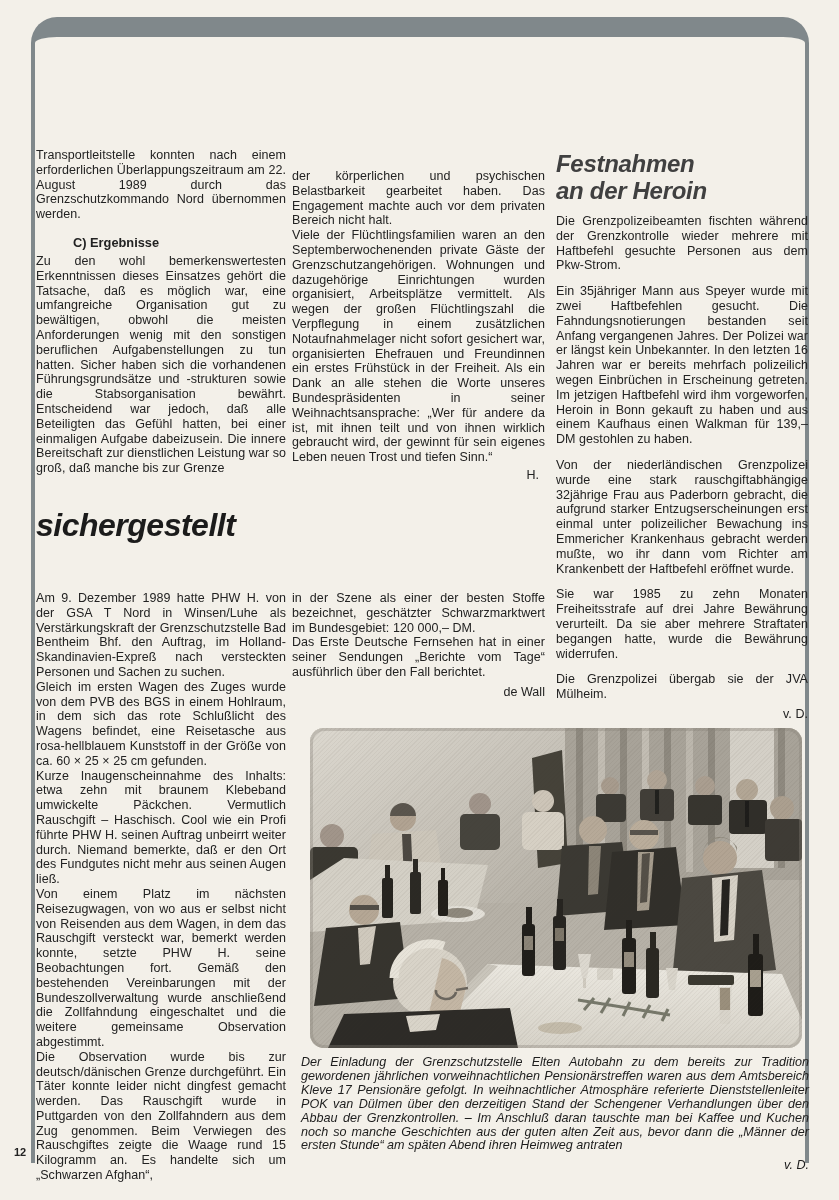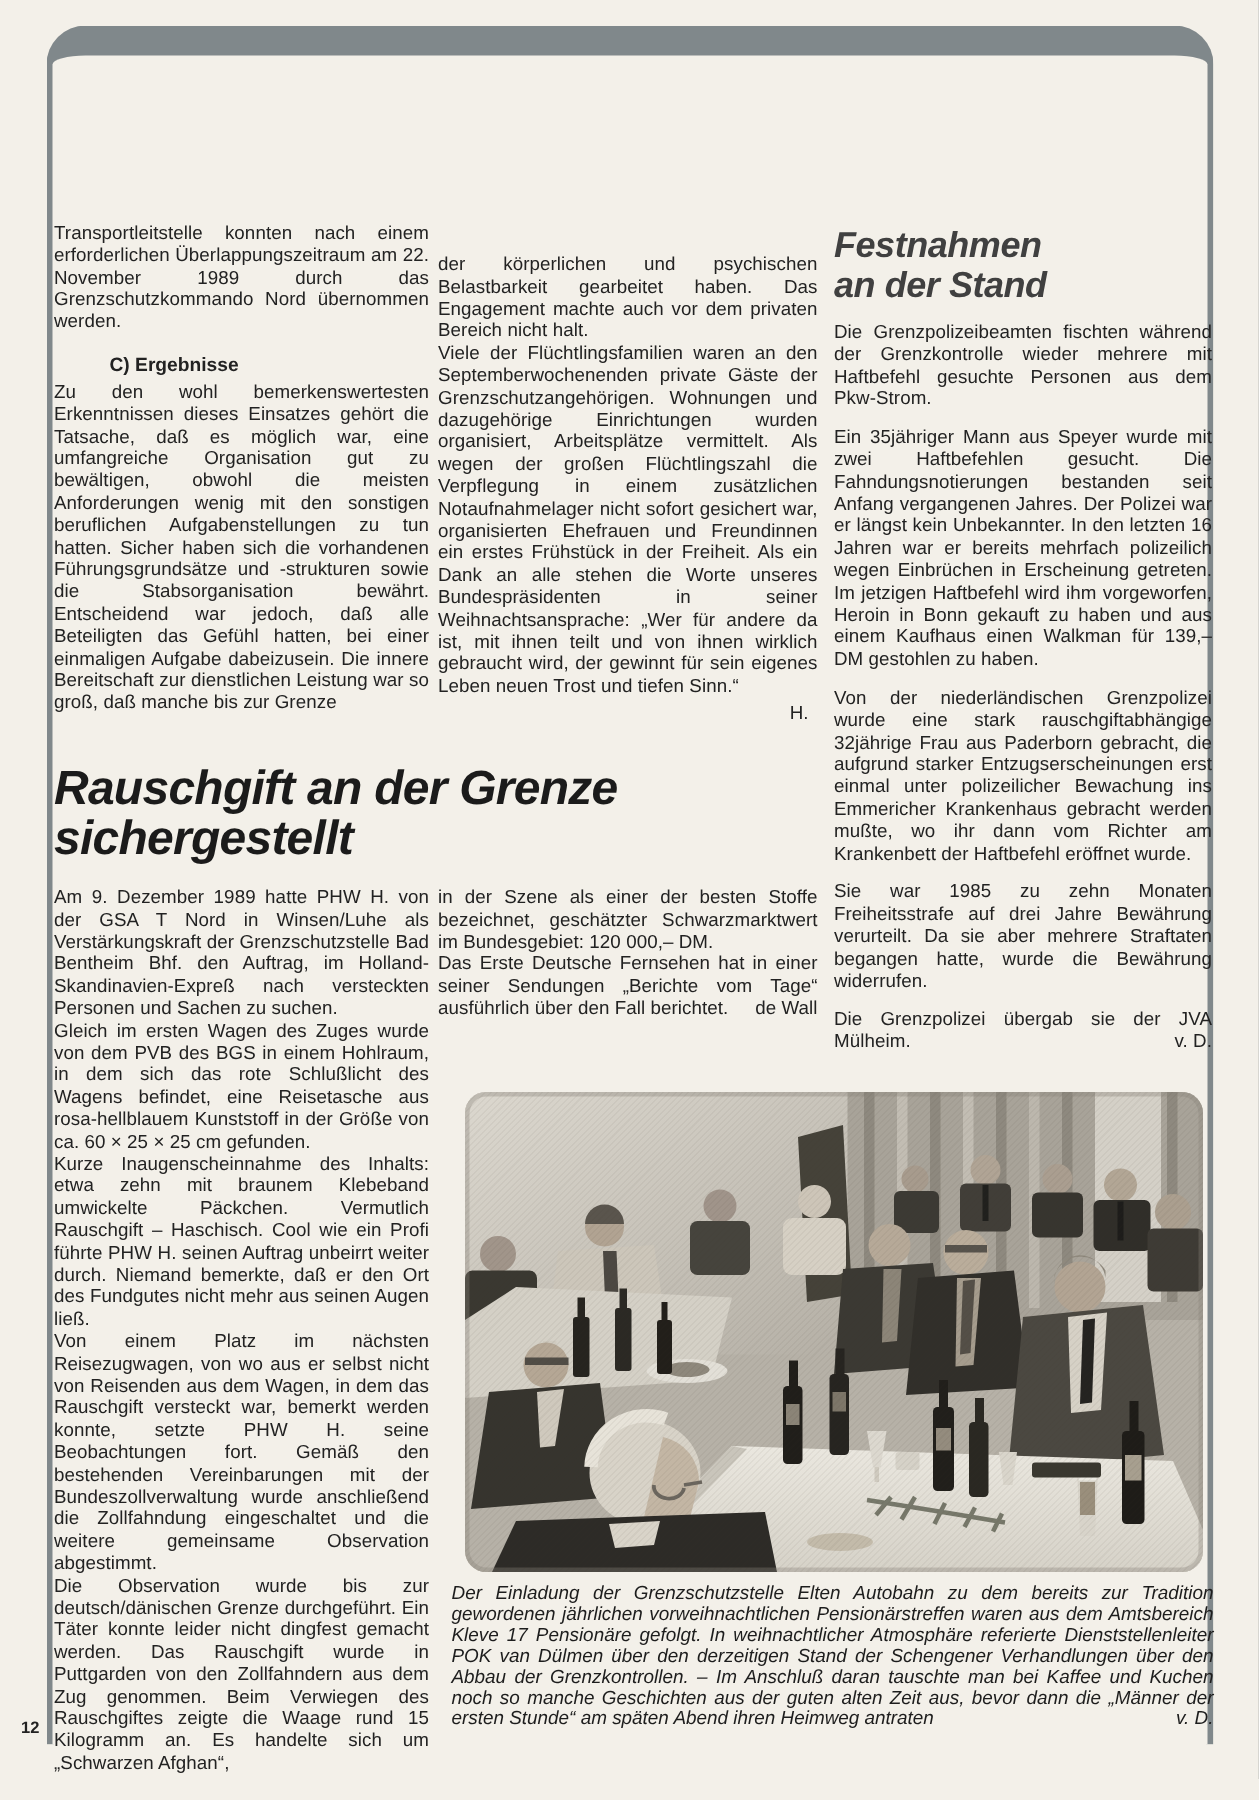--- a/index.html
+++ b/index.html
@@ -20,21 +20,21 @@
   .col{position:absolute;width:250px;}
   .pos-c1-top{left:36px;top:148px;}
   .pos-c2-top{left:292px;top:148px;width:253px;margin-top:21px;}
   .pos-c3{left:556px;top:150px;width:252px;}
   .pos-c1-art{left:36px;top:591px;}
   .pos-c2-art{left:292px;top:591px;width:253px;}
   .body{margin:0;font-size:12.5px;line-height:14.8px;text-align:justify;letter-spacing:0.05px;}
   .sp{margin-top:11px;}
   .subhead{margin:13px 0 4px;font-size:12.8px;font-weight:bold;padding-left:37px;}
   .sig-line{margin:3px 0 0;font-size:12.5px;text-align:right;padding-right:6px;}
-  .sig-float{float:right;padding-left:10px;}
+  .sig-float{float:right;padding-left:10px;margin-top:20px;}
   .sec-title{margin:0 0 10px;font-size:24px;line-height:27px;font-weight:bold;font-style:italic;letter-spacing:-0.3px;color:#404040;}
   .sec-title .tl,.main-title .tl{display:block;}
   .main-title{
     position:absolute;left:36px;top:509px;margin:0;
     font-size:32px;line-height:33px;font-weight:bold;font-style:italic;
     letter-spacing:-0.5px;color:#1b1b1b;
   }
   .photo{
     position:absolute;left:310px;top:728px;width:492px;height:320px;margin:0;
     border-radius:14px;overflow:hidden;background:#b6b1a7;
@@ -50,45 +50,44 @@
   }
   .page-num{position:absolute;left:14px;top:1146px;font-size:11px;font-weight:bold;}
 </style>
 </head>
 <body>
 
 <div id="page">
   <div class="frame"></div>
 
   <div class="col pos-c1-top">
-    <p class="body">Transportleitstelle konnten nach einem erforderlichen Überlappungszeitraum am 22. November 1989 durch das Grenzschutzkommando Nord übernommen werden.</p>
+    <p class="body">Transportleitstelle konnten nach einem erforderlichen Überlappungszeitraum am 22. August 1989 durch das Grenzschutzkommando Nord übernommen werden.</p>
     <h3 class="subhead">C) Ergebnisse</h3>
     <p class="body">Zu den wohl bemerkenswertesten Erkenntnissen dieses Einsatzes gehört die Tatsache, daß es möglich war, eine umfangreiche Organisation gut zu bewältigen, obwohl die meisten Anforderungen wenig mit den sonstigen beruflichen Aufgabenstellungen zu tun hatten. Sicher haben sich die vorhandenen Führungsgrundsätze und -strukturen sowie die Stabsorganisation bewährt. Entscheidend war jedoch, daß alle Beteiligten das Gefühl hatten, bei einer einmaligen Aufgabe dabeizusein. Die innere Bereitschaft zur dienstlichen Leistung war so groß, daß manche bis zur Grenze</p>
   </div>
 
   <div class="col pos-c2-top">
     <p class="body">der körperlichen und psychischen Belastbarkeit gearbeitet haben. Das Engagement machte auch vor dem privaten Bereich nicht halt.</p>
     <p class="body">Viele der Flüchtlingsfamilien waren an den Septemberwochenenden private Gäste der Grenzschutzangehörigen. Wohnungen und dazugehörige Einrichtungen wurden organisiert, Arbeitsplätze vermittelt. Als wegen der großen Flüchtlingszahl die Verpflegung in einem zusätzlichen Notaufnahmelager nicht sofort gesichert war, organisierten Ehefrauen und Freundinnen ein erstes Frühstück in der Freiheit. Als ein Dank an alle stehen die Worte unseres Bundespräsidenten in seiner Weihnachtsansprache: „Wer für andere da ist, mit ihnen teilt und von ihnen wirklich gebraucht wird, der gewinnt für sein eigenes Leben neuen Trost und tiefen Sinn.“</p>
     <p class="sig-line">H.</p>
   </div>
 
   <div class="col pos-c3">
     <h2 class="sec-title">
       <span class="tl">Festnahmen</span>
-      <span class="tl">an der Stand</span>
+      <span class="tl">an der Heroin</span>
     </h2>
     <p class="body">Die Grenzpolizeibeamten fischten während der Grenzkontrolle wieder mehrere mit Haftbefehl gesuchte Personen aus dem Pkw-Strom.</p>
     <p class="body sp">Ein 35jähriger Mann aus Speyer wurde mit zwei Haftbefehlen gesucht. Die Fahndungsnotierungen bestanden seit Anfang vergangenen Jahres. Der Polizei war er längst kein Unbekannter. In den letzten 16 Jahren war er bereits mehrfach polizeilich wegen Einbrüchen in Erscheinung getreten. Im jetzigen Haftbefehl wird ihm vorgeworfen, Heroin in Bonn gekauft zu haben und aus einem Kaufhaus einen Walkman für 139,– DM gestohlen zu haben.</p>
     <p class="body sp">Von der niederländischen Grenzpolizei wurde eine stark rauschgiftabhängige 32jährige Frau aus Paderborn gebracht, die aufgrund starker Entzugserscheinungen erst einmal unter polizeilicher Bewachung ins Emmericher Krankenhaus gebracht werden mußte, wo ihr dann vom Richter am Krankenbett der Haftbefehl eröffnet wurde.</p>
     <p class="body sp">Sie war 1985 zu zehn Monaten Freiheitsstrafe auf drei Jahre Bewährung verurteilt. Da sie aber mehrere Straftaten begangen hatte, wurde die Bewährung widerrufen.</p>
     <p class="body sp"><span>Die Grenzpolizei übergab sie der JVA Mülheim.</span><span class="sig-float">v. D.</span></p>
   </div>
 
   <h1 class="main-title">
-    <span class="tl">Rauschgift an der Grenze</span>
     <span class="tl">sichergestellt</span>
   </h1>
 
   <div class="col pos-c1-art">
     <p class="body">Am 9. Dezember 1989 hatte PHW H. von der GSA T Nord in Winsen/Luhe als Verstärkungskraft der Grenzschutzstelle Bad Bentheim Bhf. den Auftrag, im Holland-Skandinavien-Expreß nach versteckten Personen und Sachen zu suchen.</p>
     <p class="body">Gleich im ersten Wagen des Zuges wurde von dem PVB des BGS in einem Hohlraum, in dem sich das rote Schlußlicht des Wagens befindet, eine Reisetasche aus rosa-hellblauem Kunststoff in der Größe von ca. 60 × 25 × 25 cm gefunden.</p>
     <p class="body">Kurze Inaugenscheinnahme des Inhalts: etwa zehn mit braunem Klebeband umwickelte Päckchen. Vermutlich Rauschgift – Haschisch. Cool wie ein Profi führte PHW H. seinen Auftrag unbeirrt weiter durch. Niemand bemerkte, daß er den Ort des Fundgutes nicht mehr aus seinen Augen ließ.</p>
     <p class="body">Von einem Platz im nächsten Reisezugwagen, von wo aus er selbst nicht von Reisenden aus dem Wagen, in dem das Rauschgift versteckt war, bemerkt werden konnte, setzte PHW H. seine Beobachtungen fort. Gemäß den bestehenden Vereinbarungen mit der Bundeszollverwaltung wurde anschließend die Zollfahndung eingeschaltet und die weitere gemeinsame Observation abgestimmt.</p>
     <p class="body">Die Observation wurde bis zur deutsch/dänischen Grenze durchgeführt. Ein Täter konnte leider nicht dingfest gemacht werden. Das Rauschgift wurde in Puttgarden von den Zollfahndern aus dem Zug genommen. Beim Verwiegen des Rauschgiftes zeigte die Waage rund 15 Kilogramm an. Es handelte sich um „Schwarzen Afghan“,</p>
   </div>

